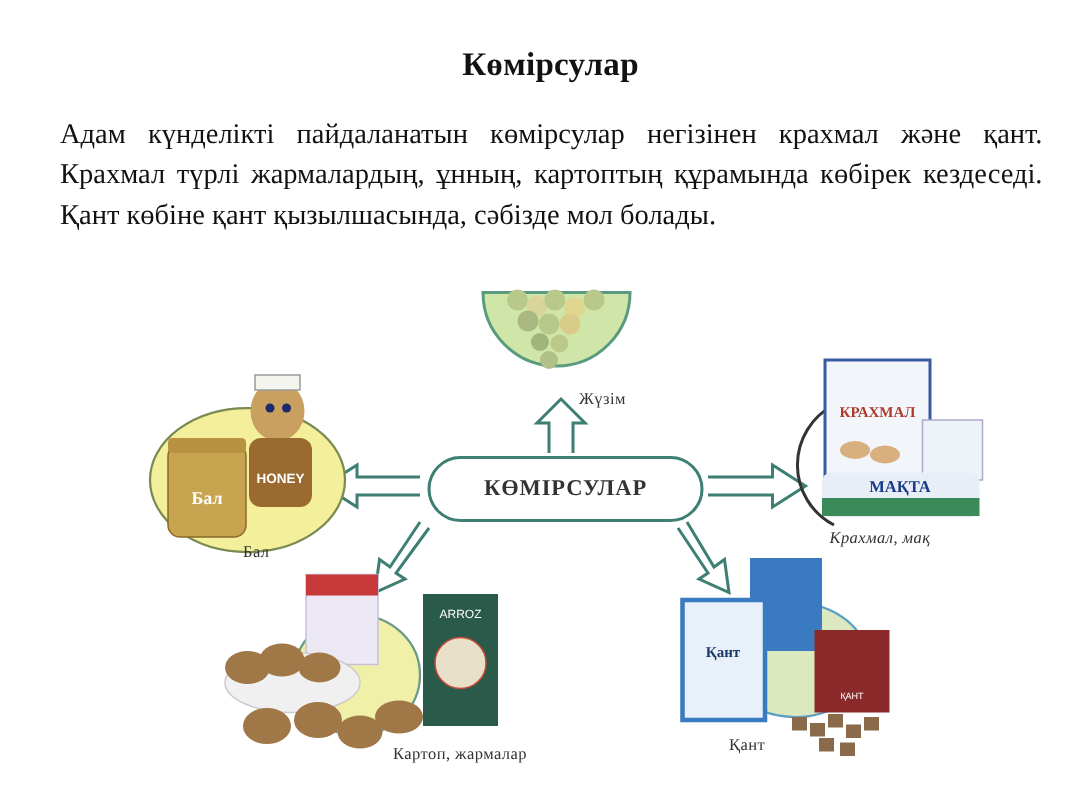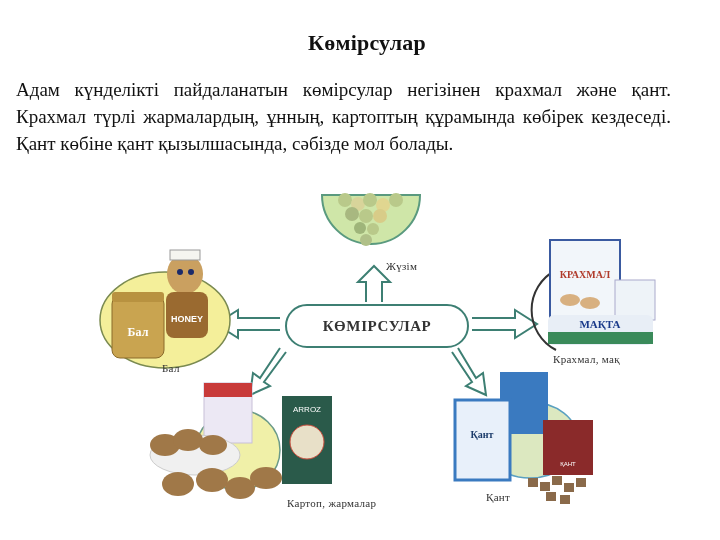--- a/index.html
+++ b/index.html
@@ -6,21 +6,21 @@
   body {
     width: 720px; height: 540px; background: #ffffff; position: relative; overflow: hidden;
     font-family: "Liberation Serif", "DejaVu Serif", serif; color: #111;
   }
   .title {
     position: absolute; left: 0; width: 720px; top: 30px; text-align: center;
     font-weight: bold; font-size: 22px; letter-spacing: 0.2px;
     transform: translateX(7px);
   }
   .para {
-    position: absolute; left: 16px; width: 655px; top: 76px;
+    position: absolute; left: 40px; width: 655px; top: 76px;
     font-size: 19px; line-height: 27px; text-align: justify; text-align-last: left;
   }
   .figure { position: absolute; left: 0; top: 0; width: 720px; height: 540px; }
   .lbl {
     position: absolute; font-family: "Liberation Serif", serif; font-size: 11px; color: #333;
     letter-spacing: 0.3px;
   }
   .center-box {
     position: absolute; left: 285px; top: 304px; width: 180px; height: 40px;
     border: 2.5px solid #3d7f73; border-radius: 22px; background: #fff;
@@ -125,16 +125,16 @@
           <rect x="546" y="492" width="10" height="9"></rect>
         <rect x="560" y="495" width="10" height="9"></rect>
       </g>
     </g>
   </svg>
 
   <div class="center-box">КӨМІРСУЛАР</div>
 
   <div class="lbl" style="left:386px;top:250px;margin-top:10px;">Жүзім</div>
   <div class="lbl" style="left:162px;top:362px;">Бал</div>
-  <div class="lbl" style="left:553px;top:353px;white-space:nowrap;width:100px;overflow:hidden;">Крахмал, мақ</div>
-  <div class="lbl" style="left:262px;top:497px;margin-left:25px;">Картоп, жармалар</div>
+  <div class="lbl" style="left:553px;top:353px;white-space:nowrap;width:100px;overflow:hidden;font-style:italic;">Крахмал, мақ</div>
+  <div class="lbl" style="left:262px;top:497px;">Картоп, жармалар</div>
   <div class="lbl" style="left:486px;top:491px;">Қант</div>
 </div>
 
 </body></html>

